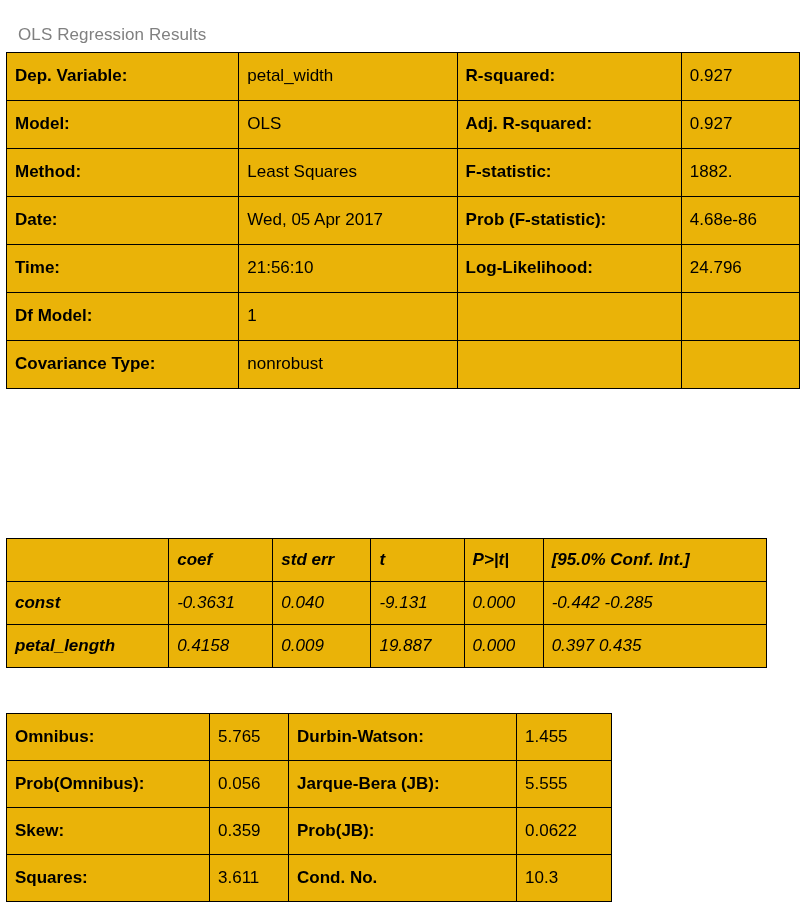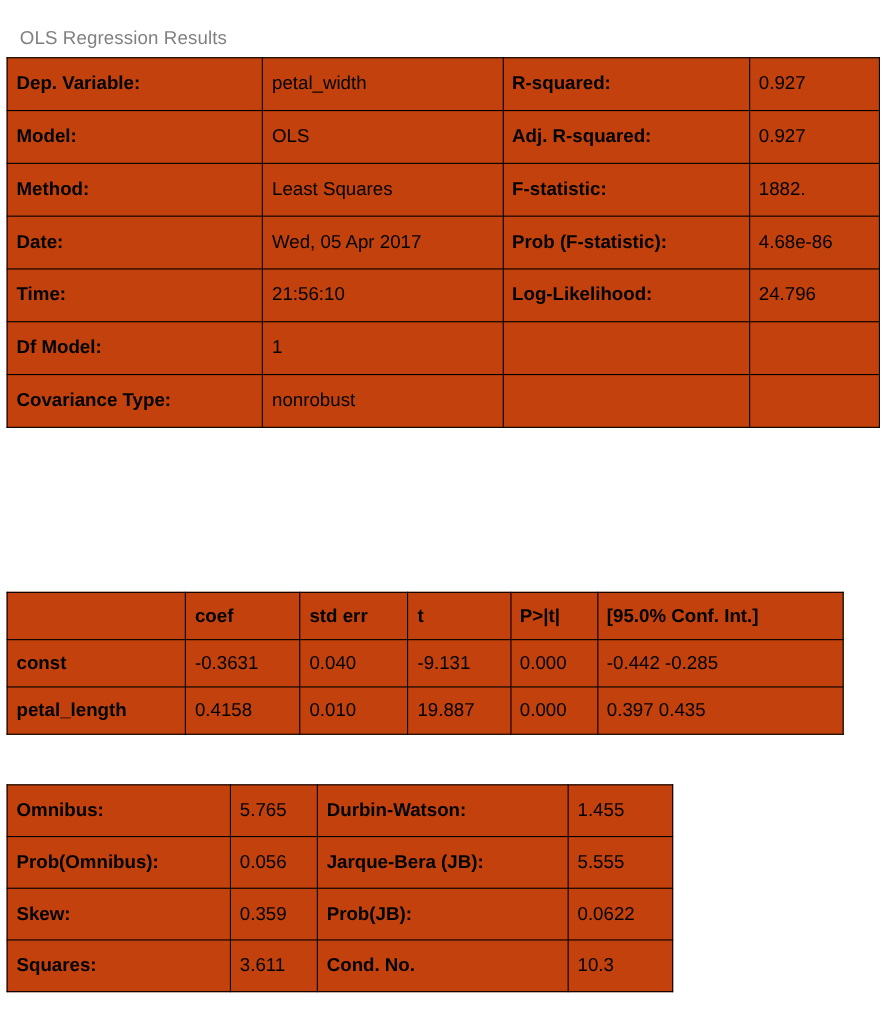--- a/index.html
+++ b/index.html
@@ -31,21 +31,21 @@
     font-weight: 400;
     line-height: 1;
     padding: 14px 0 0 6px;
     letter-spacing: 0.1px;
   }
 
   
   table.stats {
     border-collapse: collapse;
     table-layout: fixed;
-    background: #c2410c;
+    background: #eab308;
     font-size: 17px;
     margin: 0;
   }
   table.stats td {
     border: 1px solid #000000;
     padding: 0 8px;
     vertical-align: middle;
     white-space: nowrap;
     overflow: hidden;
     line-height: 1.1;
@@ -72,20 +72,21 @@
   .t-summary .c2 { width: 218px; }
   .t-summary .c3 { width: 224px; }
   .t-summary .c4 { width: 118px; }
 
   
   .t-coef {
     position: absolute;
     left: 6px;
     top: 538px;
     width: 761px;
+    font-style: italic;
   }
   .t-coef td { height: 42px; }
   .t-coef .cc1 { width: 162px; }
   .t-coef .cc2 { width: 104px; }
   .t-coef .cc3 { width: 98px; }
   .t-coef .cc4 { width: 93px; }
   .t-coef .cc5 { width: 79px; }
   .t-coef .cc6 { width: 223px; }
 
   
@@ -196,21 +197,21 @@
         <td class="v">-0.3631</td>
         <td class="v">0.040</td>
         <td class="v">-9.131</td>
         <td class="v">0.000</td>
         <td class="v">-0.442 -0.285</td>
       </tr>
 
       <tr>
         <td class="k">petal_length</td>
         <td class="v">0.4158</td>
-        <td class="v">0.010</td>
+        <td class="v">0.009</td>
         <td class="v">19.887</td>
         <td class="v">0.000</td>
         <td class="v">0.397 0.435</td>
       </tr>
 
     </tbody>
   </table>
 
   <table class="stats t-diag">
     <colgroup>

